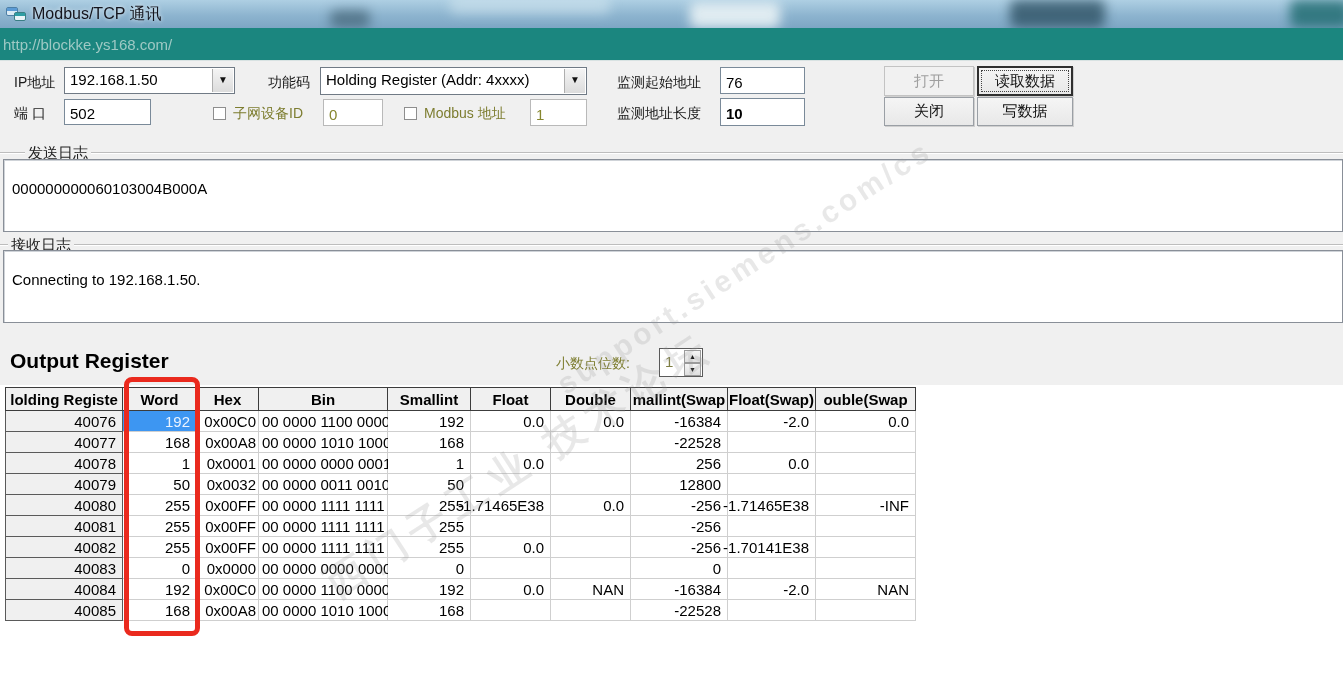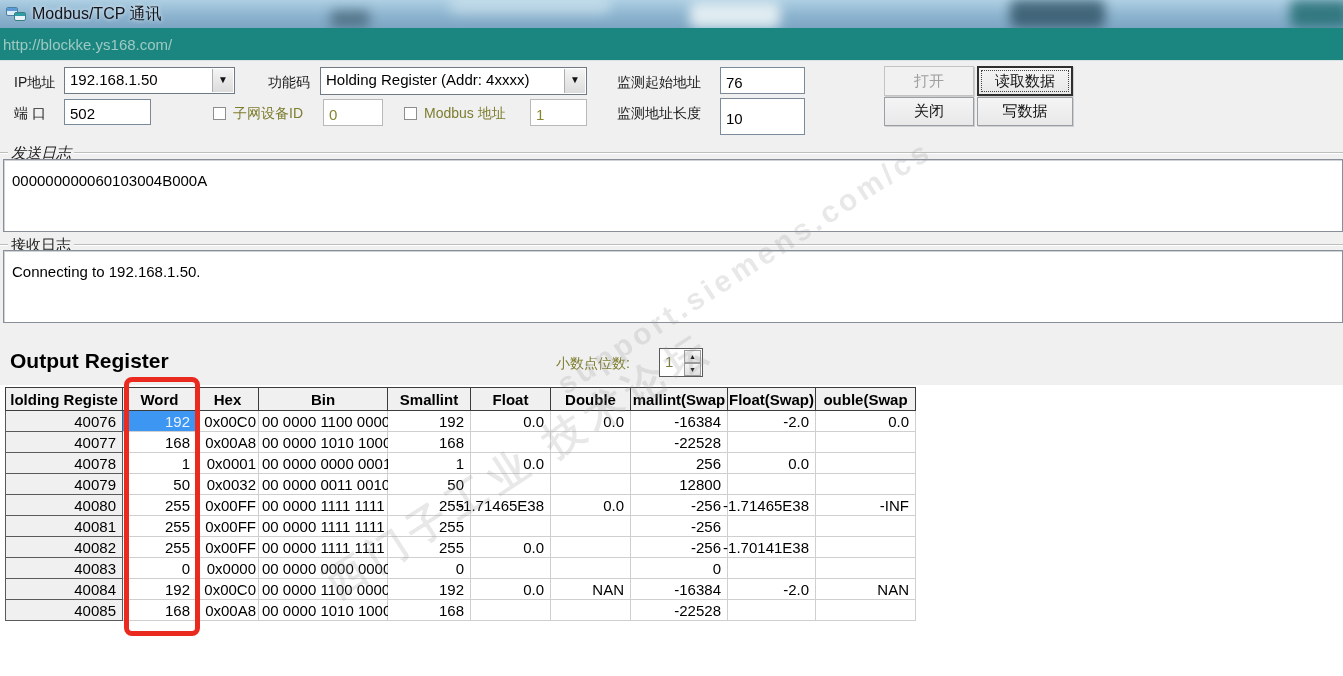--- a/index.html
+++ b/index.html
@@ -39,21 +39,21 @@
   .combo .cbtn span { font-size:10px; color:#111; line-height:22px; }
   .chk { position:absolute; width:13px; height:13px; background:#fff; border:1px solid #8e8e8e; }
   .btn { position:absolute; background:linear-gradient(180deg,#f5f5f5,#e8e8e8); border:1px solid #9a9fa5; font-size:15px; color:#111;
      text-align:center; box-shadow:1px 1px 0 #cfcfcf; font-family:inherit; }
   .btn.disabled { color:#9f9f9f; border-color:#c3c3c3; background:#f1f1f1; }
   .btn.focus { border:2px solid #2f2f2f; outline:1px dotted #444; outline-offset:-5px; }
 
   
   .groupbox { position:absolute; border-top:1px solid #bdbdbd; box-shadow:0 1px 0 #ffffff inset; }
   .grp-label { position:absolute; font-size:15px; color:#1c1c1c; background:#f0f0f0; padding:0 3px; }
-  .logbox { position:absolute; background:#fff; border:1px solid #898f98; box-shadow:inset 1px 1px 0 #cfd3d8; font-size:15px; color:#000; padding:11px 8px; line-height:20px; white-space:pre; overflow:hidden; }
+  .logbox { position:absolute; background:#fff; border:1px solid #898f98; box-shadow:inset 1px 1px 0 #cfd3d8; font-size:15px; color:#000; padding:19px 8px; line-height:20px; white-space:pre; overflow:hidden; }
 
   
   .grid-panel { position:absolute; left:0; top:385px; width:1343px; height:291px; background:#ffffff; }
   .out-title { position:absolute; left:10px; top:349px; font-size:21px; font-weight:800; color:#000; }
   .spin { position:absolute; left:659px; top:348px; width:44px; height:29px; background:#fff; border:1px solid #5a5a5a; }
   .spin .sval { position:absolute; left:5px; top:4px; font-size:15px; color:#7f7f45; }
   .spin .sbtns { position:absolute; right:1px; top:1px; bottom:1px; width:17px; display:flex; flex-direction:column; }
   .spin .sbtn { flex:1; background:linear-gradient(180deg,#f6f6f6,#dfdfdf); border:1px solid #9b9b9b; font-size:7px; line-height:11px; text-align:center; color:#111; }
 
   table.grid { position:absolute; left:5px; top:387px; border-collapse:collapse; table-layout:fixed; font-size:15px; }
@@ -115,29 +115,29 @@
 
 <span class="chk" style="left:213px; top:107px;"></span>
 <div class="label olive" style="left:233px; top:105px;">子网设备ID</div>
 <input class="tbox olive" style="left: 323px; top: 99px; width: 60px; height: 27px;" value="0">
 
 <span class="chk" style="left:404px; top:107px;"></span>
 <div class="label olive" style="left:424px; top:105px;">Modbus 地址</div>
 <input class="tbox olive" style="left: 530px; top: 99px; width: 57px; height: 27px;" value="1">
 
 <div class="label" style="left:617px; top:105px;">监测地址长度</div>
-<input class="tbox" style="left: 720px; top: 98px; width: 85px; height: 37px;" value="10">
+<input class="tbox" style="left: 720px; top: 98px; width: 85px; height: 28px; font-weight: bold;" value="10">
 
 <button class="btn disabled" style="left:884px; top:66px; width:90px; height:30px;">打开</button>
 <button class="btn focus" style="left:977px; top:66px; width:96px; height:30px;">读取数据</button>
 <button class="btn" style="left:884px; top:97px; width:90px; height:29px;">关闭</button>
 <button class="btn" style="left:977px; top:97px; width:96px; height:29px;">写数据</button>
 
 <div class="groupbox" style="left:0; top:152px; width:1343px; height:84px;"></div>
-<div class="grp-label" style="left:8px; top:144px;font-style:italic;">发送日志</div>
+<div class="grp-label" style="left:25px; top:144px;">发送日志</div>
 <div class="logbox" style="left:3px; top:159px; width:1340px; height:73px;"><span>000000000060103004B000A</span></div>
 
 <div class="groupbox" style="left:0; top:244px; width:1343px; height:84px;"></div>
 <div class="grp-label" style="left:8px; top:236px;">接收日志</div>
 <div class="logbox" style="left:3px; top:250px; width:1340px; height:73px;"><span style="display: block;">Connecting to 192.168.1.50.</span>
 </div>
 
 <div class="out-title">Output Register</div>
 <div class="label olive" style="left:556px; top:355px;">小数点位数:</div>
 <div class="spin">

